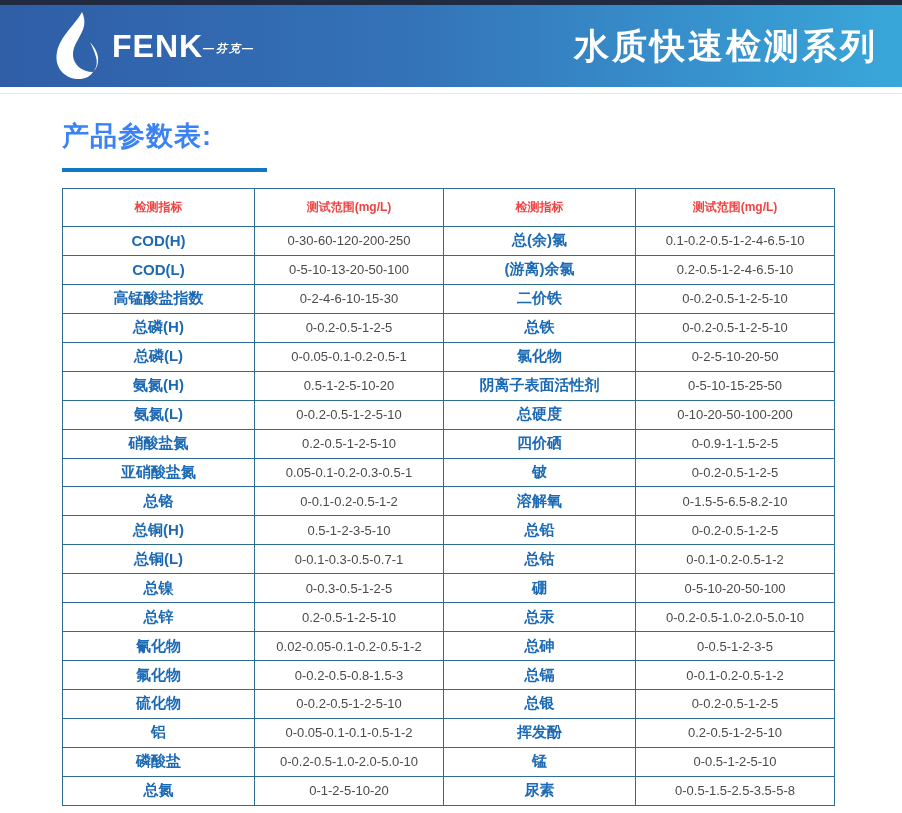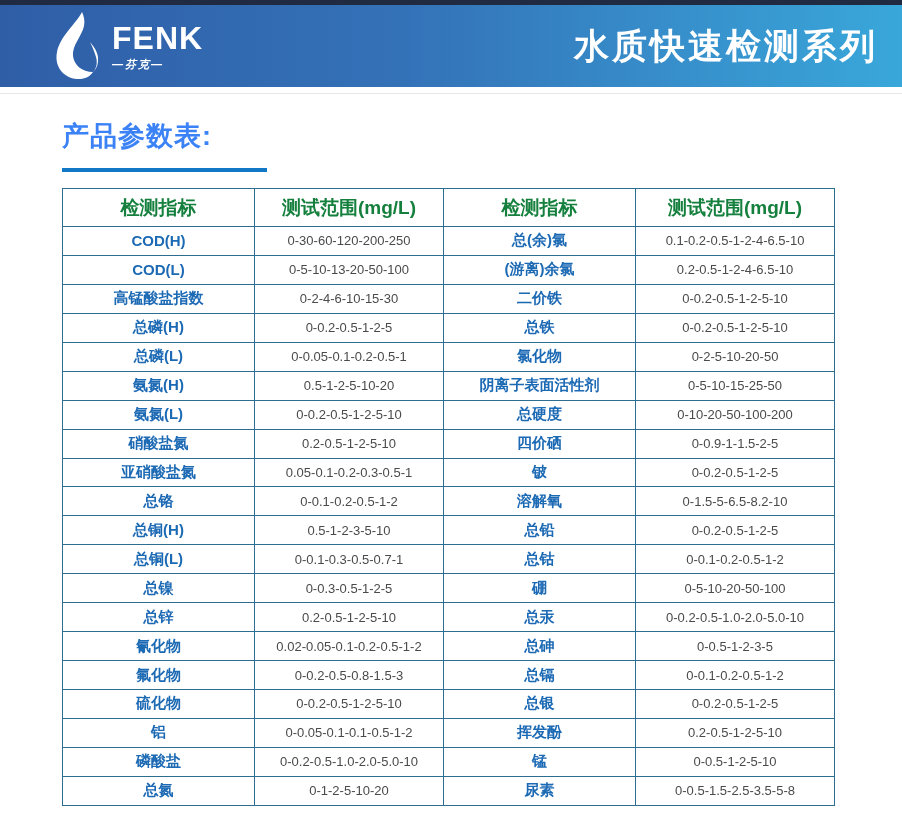--- a/index.html
+++ b/index.html
@@ -13,21 +13,21 @@
 
   .banner { position: absolute; top: 5px; left: 0; width: 902px; height: 82px;
     background: linear-gradient(90deg, #2f5ea7 0%, #3472b8 45%, #39a7da 100%);
     display: flex; align-items: center; justify-content: space-between;
     padding: 0 24px 0 52px; }
   .banner::after { content: ""; position: absolute; left: 0; top: 88px; width: 902px;
     height: 1px; background: #e7e7e7; }
 
   .logo { display: flex; align-items: center; gap: 8px; }
   .logo-icon { width: 52px; height: 68px; }
-  .logo-textcol { display: flex; flex-direction: column; 
+  .logo-textcol { display: flex; align-items: center;
     line-height: 1; }
   .logo-fenk { color: #ffffff; font-weight: bold; font-size: 32px;
     letter-spacing: 1px; }
   .logo-sub { color: #ffffff; font-size: 11px; font-weight: bold; margin-top: 5px;
     letter-spacing: 2px; white-space: nowrap; font-style: italic; }
 
   .banner-title { color: #ffffff; font-weight: bold; font-size: 35px;
     letter-spacing: 3px; white-space: nowrap; }
 
   .section { position: absolute; top: 118px; left: 62px; }
@@ -35,21 +35,21 @@
     letter-spacing: 1px; }
   .section-underline { width: 205px; height: 4px; background: #1278c5;
     margin-top: 14px; }
 
   table.params { position: absolute; top: 188px; left: 62px; width: 772px;
     height: 618px; border-collapse: collapse; table-layout: fixed; }
   table.params th, table.params td { border: 1px solid #2d6d90; text-align: center;
     vertical-align: middle; padding: 0; overflow: hidden; white-space: nowrap; }
   table.params thead tr { height: 38px; }
   table.params tbody tr { height: 27.6px; padding-left: 40px; }
-  th.hdr { color: #15803d; font-weight: bold; font-size: 19px; }
+  th.hdr { color: #ef4444; font-weight: bold; font-size: 12px; }
   td.ind { color: #1c69b4; font-weight: bold; font-size: 15px; }
   td.rng { color: #4a4a4a; font-weight: normal; font-size: 13px; }
 </style>
 </head>
 <body>
 
 <div class="page">
 
   <div class="top-strip"></div>
 

